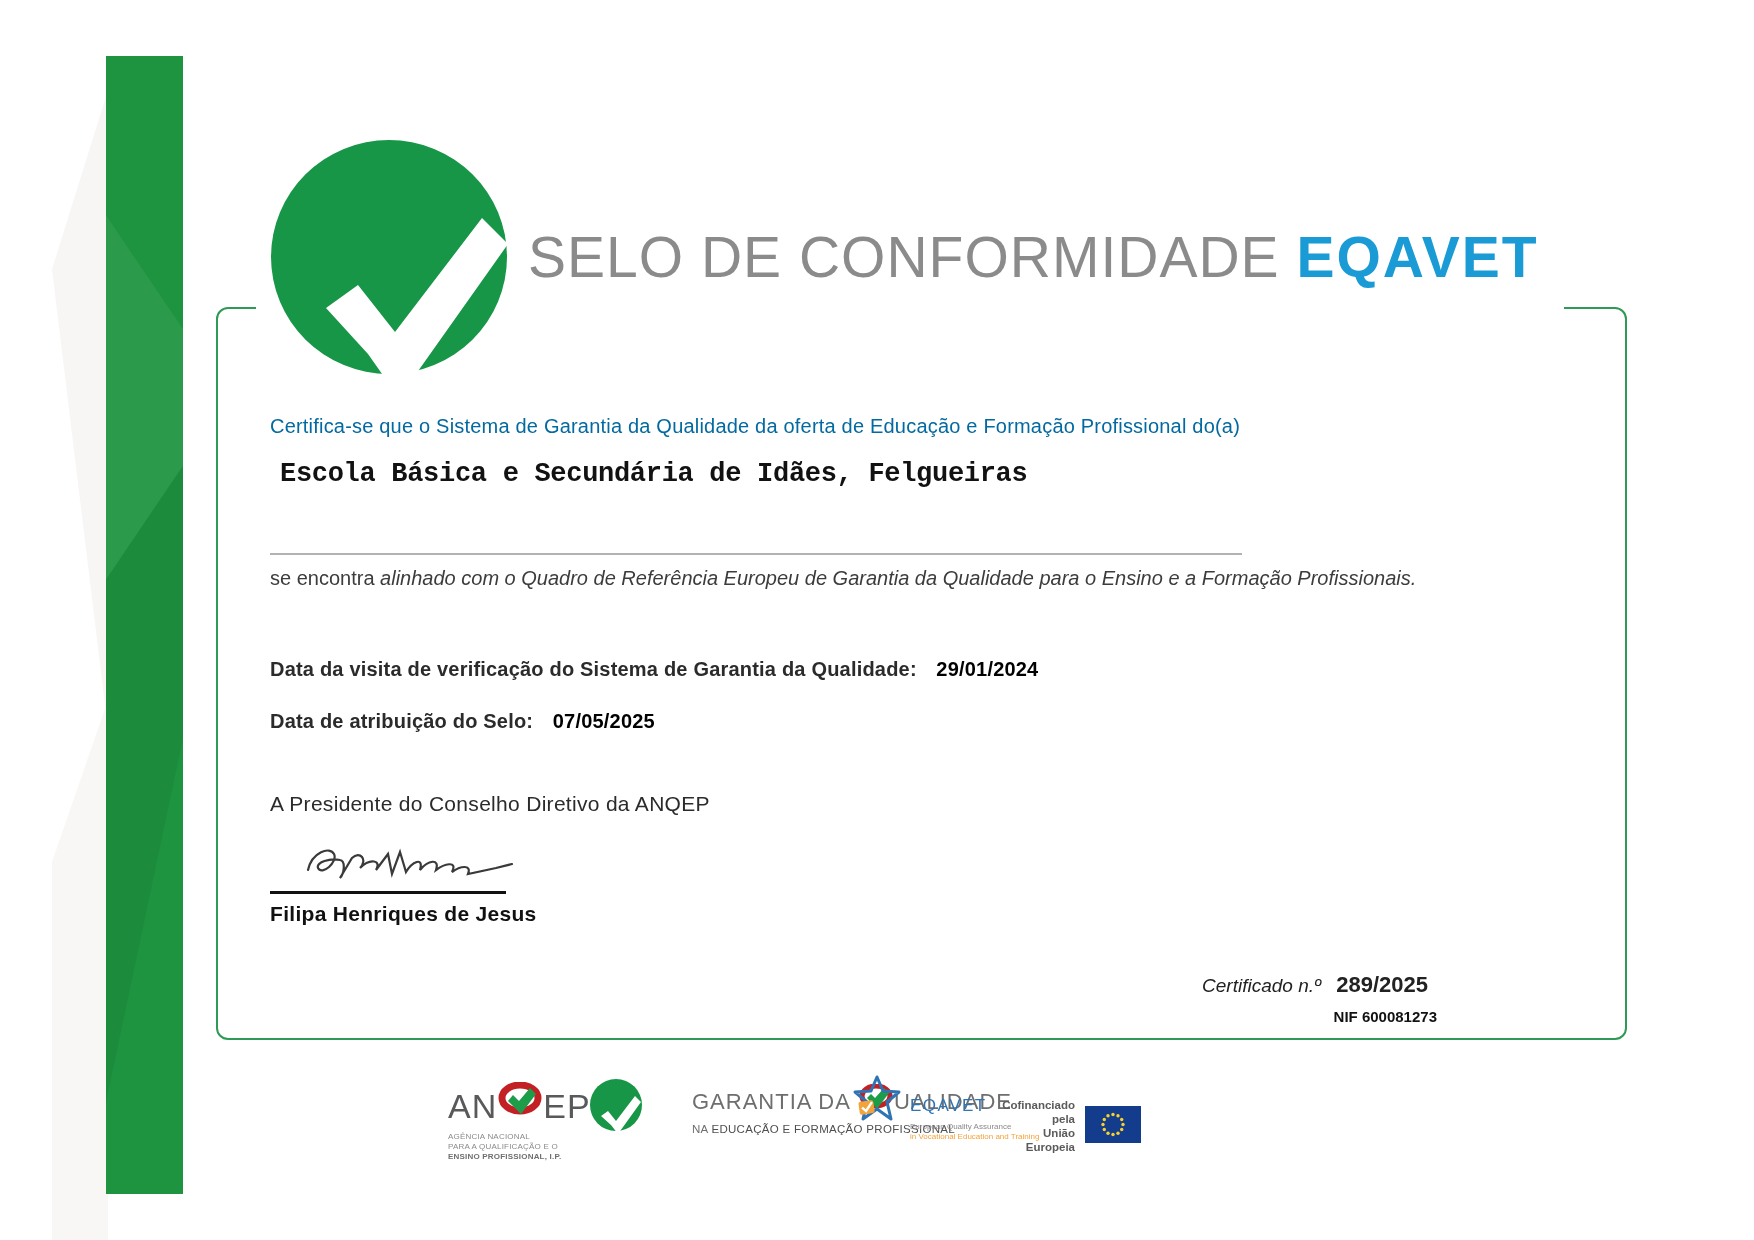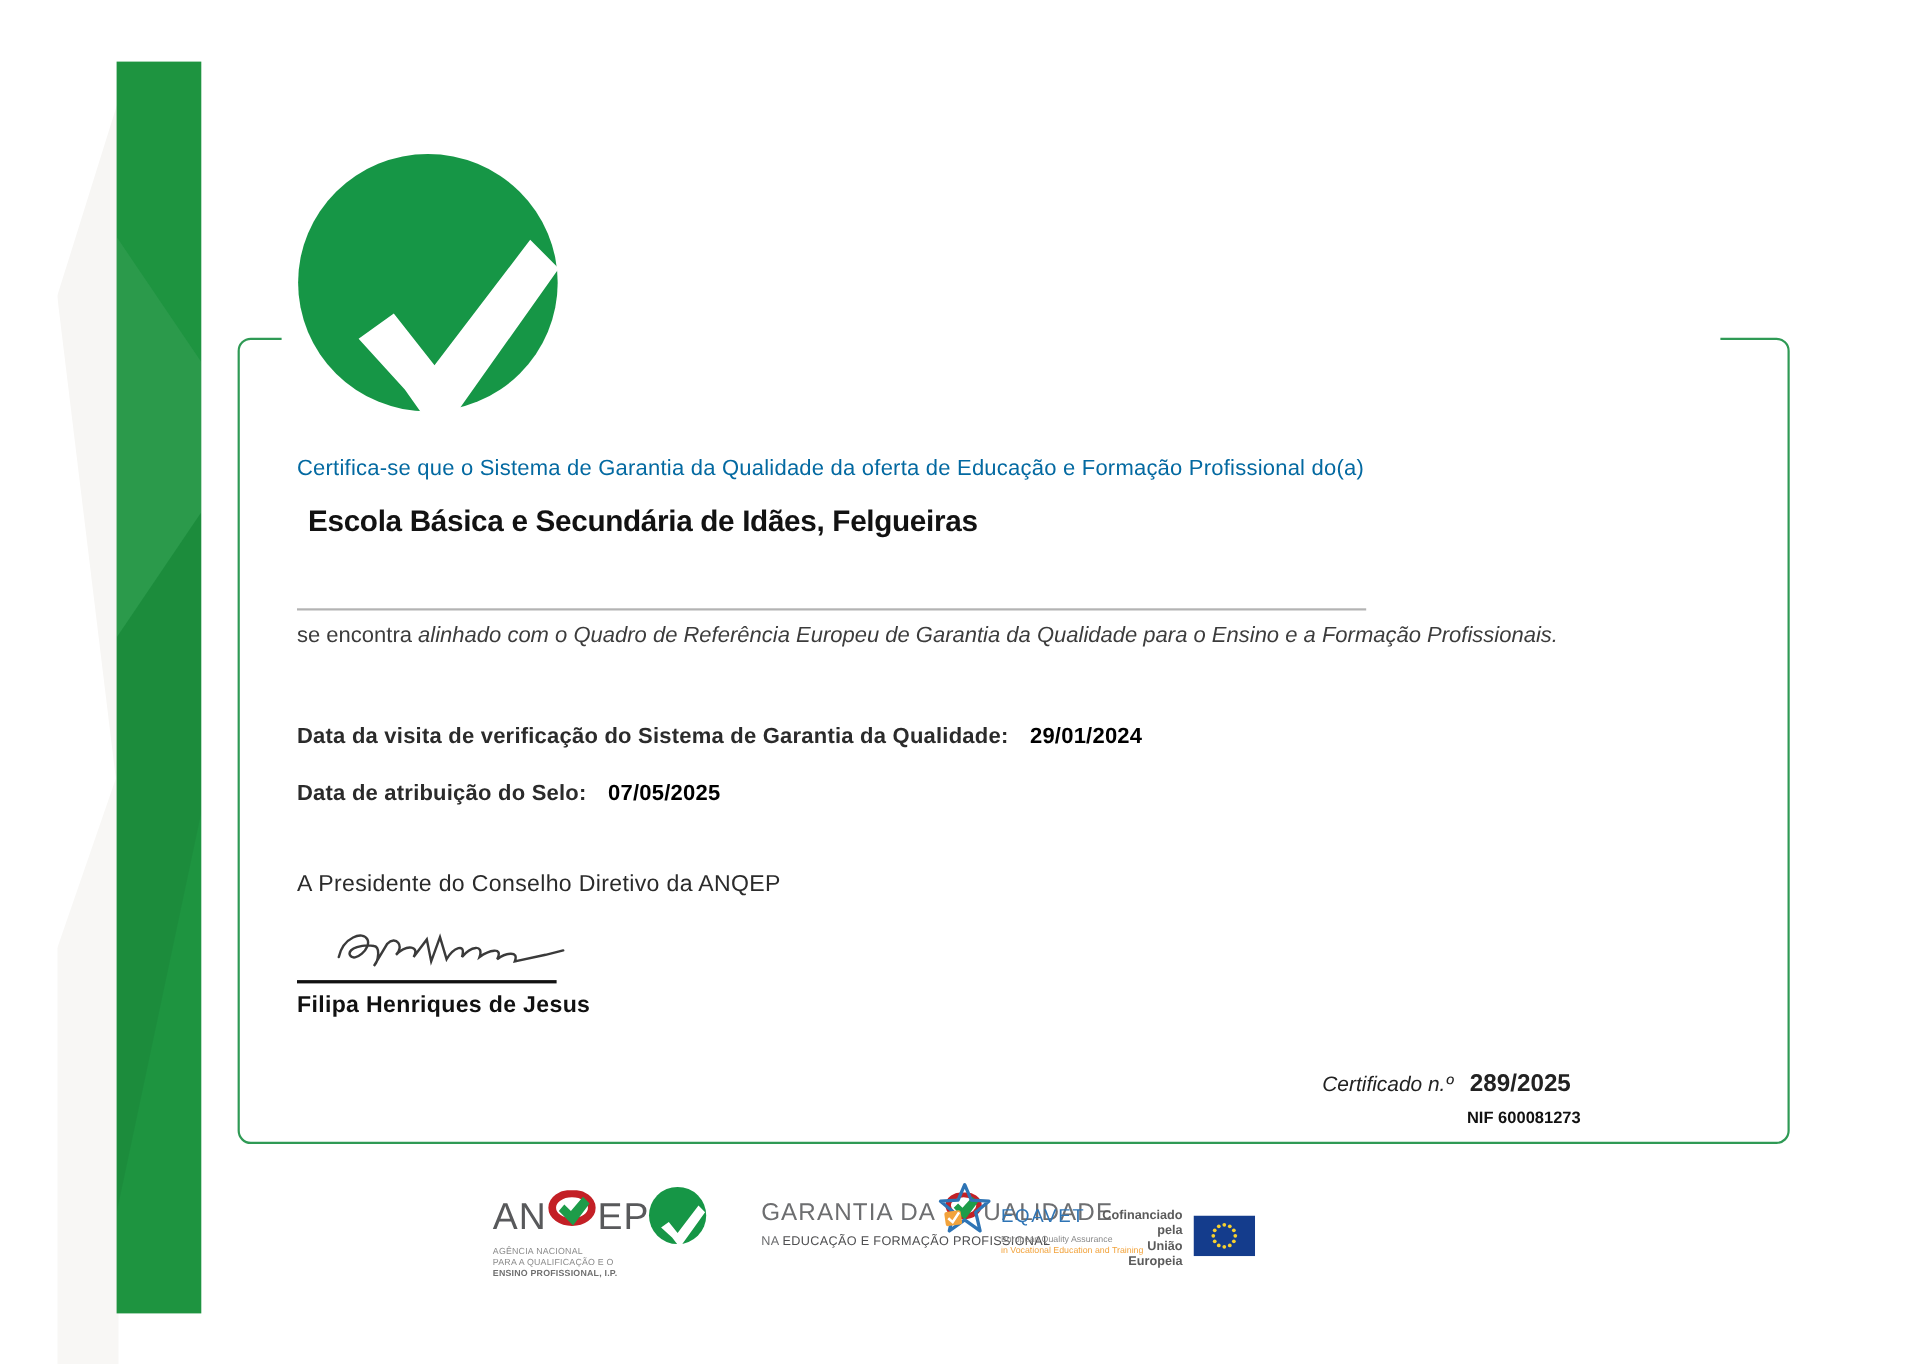--- a/index.html
+++ b/index.html
@@ -47,21 +47,21 @@
   }
   .title .t-gray { color:#8b8b8b; font-weight:400; }
   .title .t-blue { color:#1a9bd5; font-weight:700; letter-spacing:2px; }
   
   .intro {
     position:absolute; left:270px; top:415px; font-size:20px; color:#0369a1;
     letter-spacing:0.2px;
   }
   .school {
     position:absolute; left:280px; top:459px; font-size:27px; font-weight:700;
-    color:#121212; letter-spacing:-0.3px;
+    color:#121212; letter-spacing:-0.3px;font-family:Liberation Mono, monospace;
   }
   .divider {
     position:absolute; left:270px; top:553px; width:972px; height:2px;
     background:#b3b3b3;
   }
   .alignment {
     position:absolute; left:270px; top:567px; font-size:20px; color:#3c3c3c;
   }
   .alignment .it { font-style:italic; }
   .date-row { position:absolute; left:270px; font-size:20px; color:#2b2b2b; }
@@ -135,20 +135,24 @@
   <div class="frame"></div>
   <div class="frame-mask"></div>
 
   <div class="seal-logo">
     <svg width="244" height="266" viewBox="0 0 244 266">
       <ellipse cx="121" cy="119" rx="118" ry="117" fill="#169646"></ellipse>
       <polygon points="58,170 90,147 127,194 214,80 240,106 131,260 100,216" fill="#ffffff"></polygon>
     </svg>
   </div>
 
+  <div class="title">
+    <span class="t-gray">SELO DE CONFORMIDADE</span>
+    <span class="t-blue">EQAVET</span>
+  </div>
 
   <div class="intro">Certifica-se que o Sistema de Garantia da Qualidade da oferta de Educação e Formação Profissional do(a)</div>
 
   <div class="school">Escola Básica e Secundária de Idães, Felgueiras</div>
 
   <div class="divider"></div>
 
   <div class="alignment nobind">
     <span>se encontra </span><span class="it">alinhado com o Quadro de Referência Europeu de Garantia da Qualidade para o Ensino e a Formação Profissionais.</span>
   </div>

